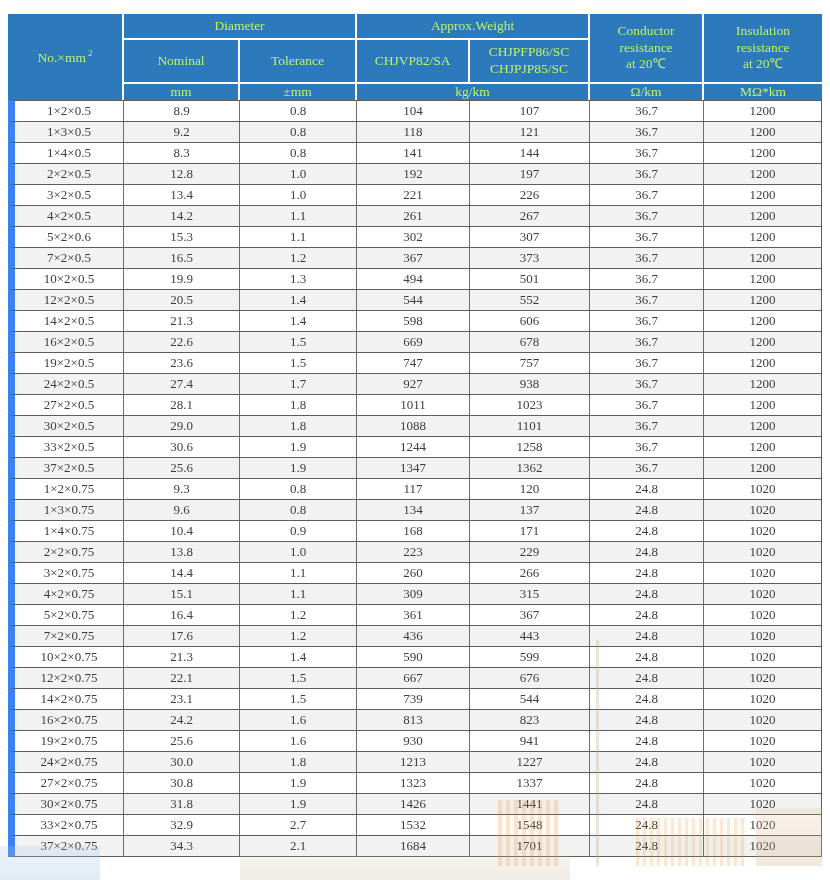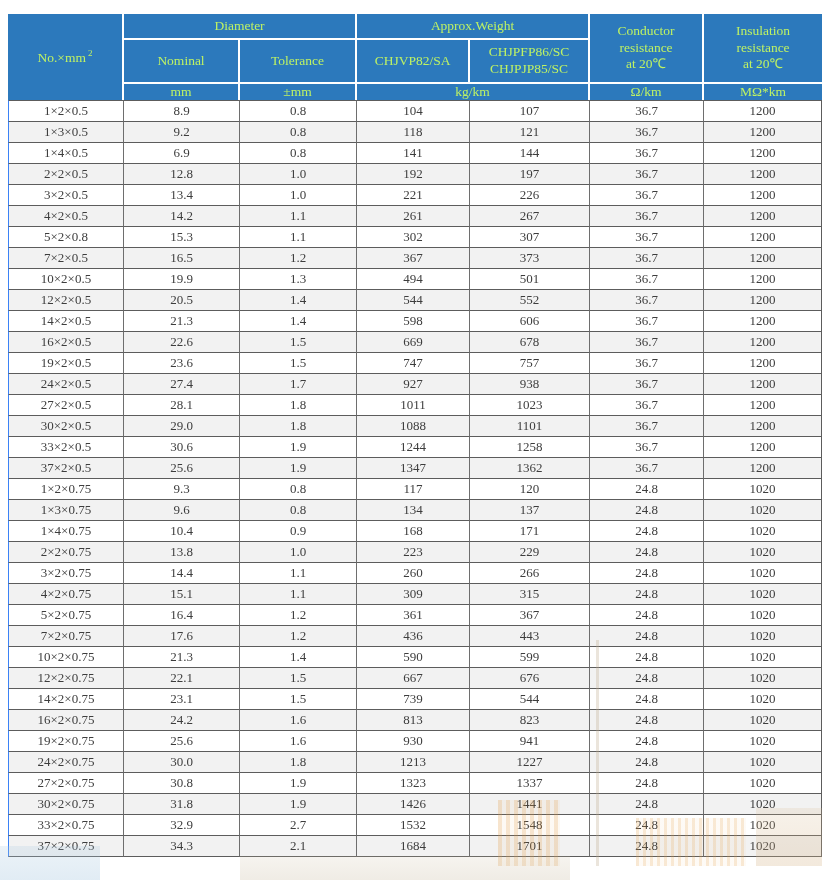--- a/index.html
+++ b/index.html
@@ -56,21 +56,21 @@
     vertical-align: middle;
     font-size: 13px;
     color: #3d3d3d;
     background: #ffffff;
     border-top: 1px solid #5c5c5c;
     border-right: 1px solid #6e6e6e;
     padding: 0;
     line-height: 20px;
   }
   tbody tr:nth-child(even) td { background: #f2f2f2; }
-  tbody td:first-child { border-left: 1px solid #3b82f6; text-align: center; }
+  tbody td:first-child { border-left: 7px solid #3b82f6; text-align: center; }
   tbody td:last-child  { border-right: 1px solid #5c5c5c; }
   tbody tr:last-child td { border-bottom: 1px solid #5c5c5c; }
   
   .wm {
     position: absolute;
     z-index: 2;
     pointer-events: none;
   }
   .wm-mast {
     left: 596px; top: 640px; width: 3px; height: 226px;
@@ -172,21 +172,21 @@
           <td>1×3×0.5</td>
           <td>9.2</td>
           <td>0.8</td>
           <td>118</td>
           <td>121</td>
           <td>36.7</td>
           <td>1200</td>
         </tr>
         <tr>
           <td>1×4×0.5</td>
-          <td>6.9</td>
+          <td>8.3</td>
           <td>0.8</td>
           <td>141</td>
           <td>144</td>
           <td>36.7</td>
           <td>1200</td>
         </tr>
         <tr>
           <td>2×2×0.5</td>
           <td>12.8</td>
           <td>1.0</td>
@@ -207,21 +207,21 @@
         <tr>
           <td>4×2×0.5</td>
           <td>14.2</td>
           <td>1.1</td>
           <td>261</td>
           <td>267</td>
           <td>36.7</td>
           <td>1200</td>
         </tr>
         <tr>
-          <td>5×2×0.8</td>
+          <td>5×2×0.6</td>
           <td>15.3</td>
           <td>1.1</td>
           <td>302</td>
           <td>307</td>
           <td>36.7</td>
           <td>1200</td>
         </tr>
         <tr>
           <td>7×2×0.5</td>
           <td>16.5</td>

